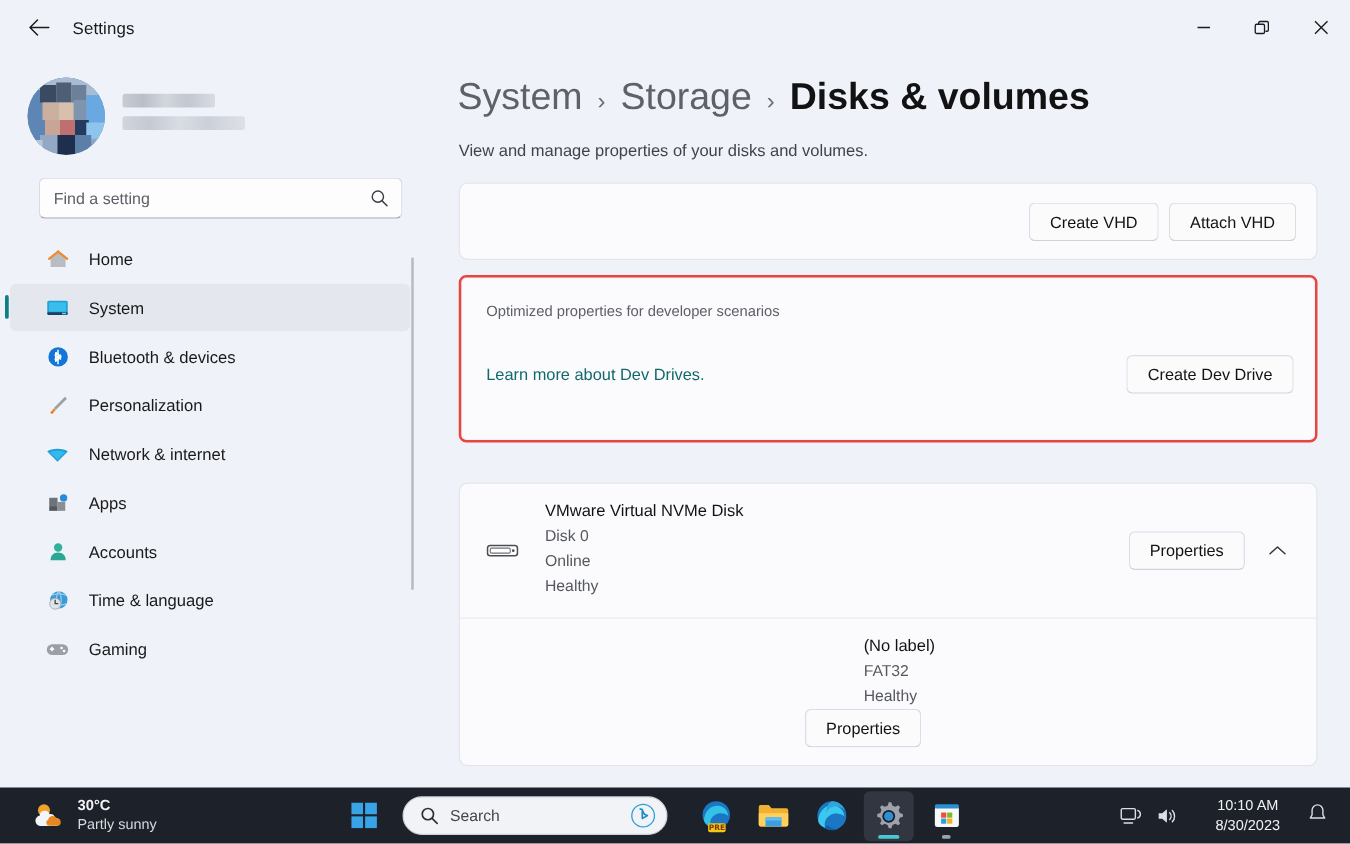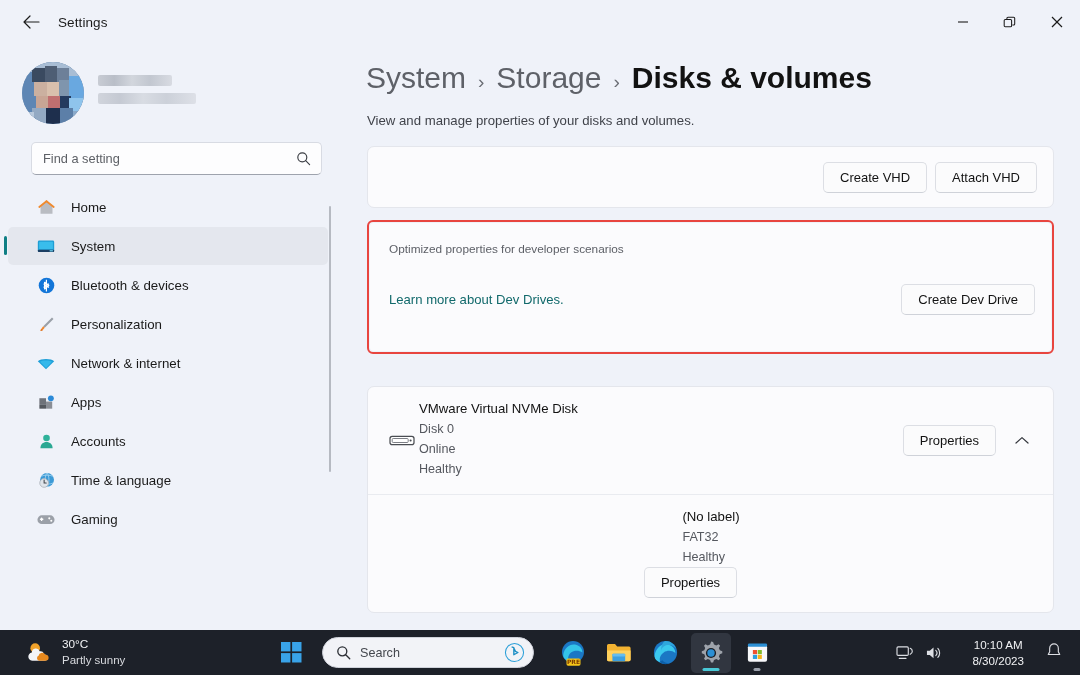--- a/index.html
+++ b/index.html
@@ -195,21 +195,21 @@
     border-radius: 7px;
     overflow: hidden;
   }
   .diskrow {
     display: flex; align-items: center;
     padding: 14px 16px 14px 17px;
     min-height: 96px;
   }
   .diskrow + .diskrow { border-top: 1px solid #e9ebf0; flex-direction: column; }
   .drive-ico { width: 34px; flex: 0 0 auto; display: flex; align-items: center; justify-content: center; }
-  .disk-info { }
+  .disk-info { margin-left: 17px; }
   .disk-name { font-size: 13.2px; color: #121212; margin-bottom: 4px; }
   .disk-meta { font-size: 12.6px; color: #55585f; line-height: 1.58; }
   .chev-btn {
     width: 30px; height: 30px; margin-left: 11px;
     display: flex; align-items: center; justify-content: center;
     border-radius: 4px; cursor: pointer;
   }
 
   
   .taskbar {
@@ -217,21 +217,21 @@
     width: 1080px; height: 45px;
     background: #1d2129;
     display: flex; align-items: center;
   }
   .weather {
     display: flex; align-items: center;
     margin-left: 18px; cursor: pointer;
     padding: 3px 8px; border-radius: 5px;
   }
   .weather-txt { margin-left: 9px; line-height: 1.3; }
-  .w-temp { font-size: 11.8px; color: #f1f2f4; }
+  .w-temp { font-size: 11.8px; color: #f1f2f4; font-weight: bold; }
   .w-cond { font-size: 11.5px; color: #d8dade; }
 
   .tb-center {
     position: absolute; left: 272px;
     display: flex; align-items: center;
   }
   .start-btn {
     width: 38px; height: 38px; border-radius: 5px; cursor: pointer;
     display: flex; align-items: center; justify-content: center;
   }

